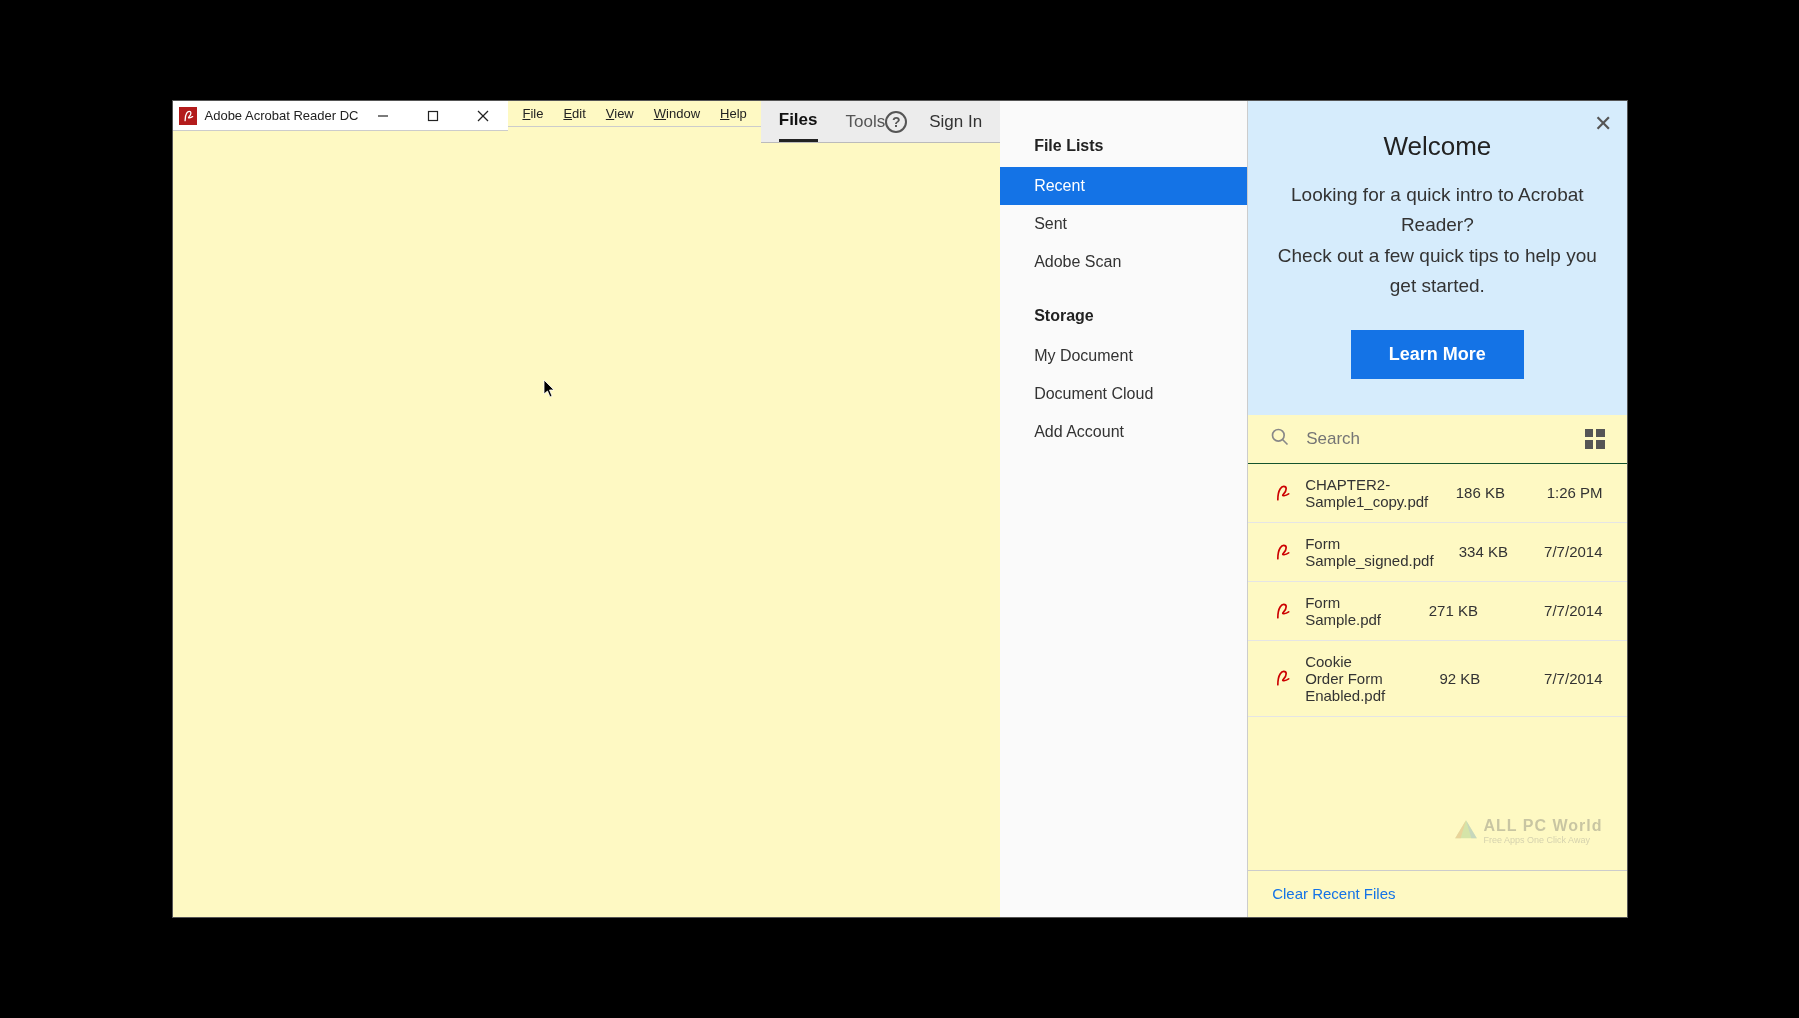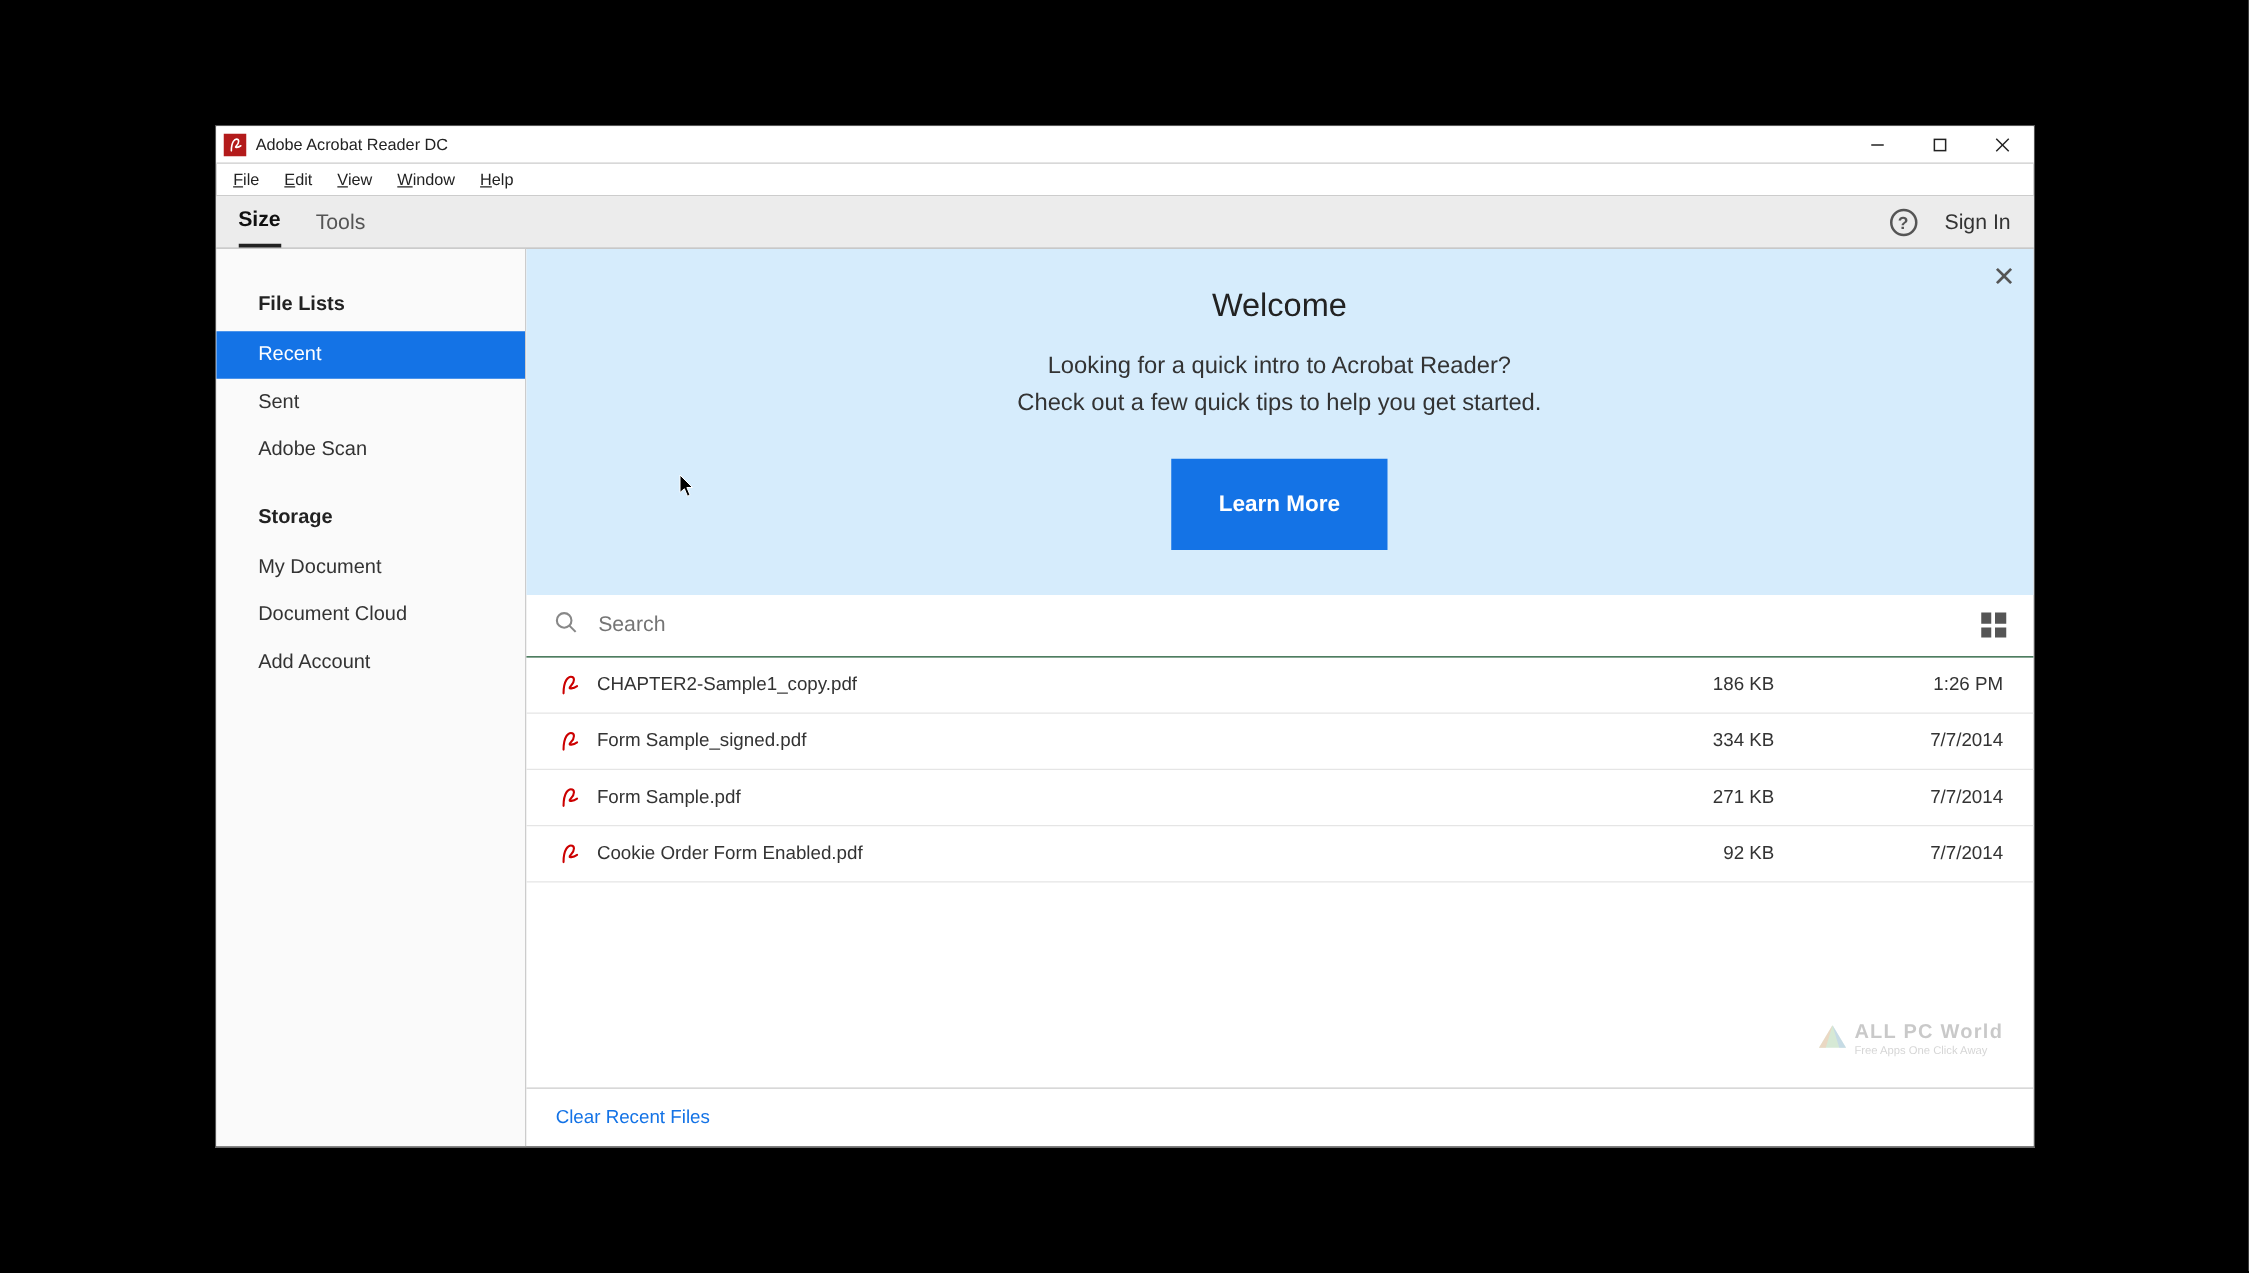--- a/index.html
+++ b/index.html
@@ -1,17 +1,17 @@
 <!DOCTYPE html>
 <html><head>
   <meta charset="utf-8">
   <style>
     * { margin: 0; padding: 0; box-sizing: border-box; font-family: "Segoe UI", Arial, sans-serif; }
     body { width: 1799px; height: 1018px; background: #000; display: flex; align-items: center; justify-content: center; }
-    .window { width: 1456px; height: 818px; background: #ffffff; border: 1px solid #555; display: flex; flex-direction: column; position: relative; }
+    .window { width: 1456px; height: 818px; background: #fef9c3; border: 1px solid #555; display: flex; flex-direction: row; position: relative; }
     
     
     .titlebar { height: 30px; background: #fff; display: flex; align-items: center; justify-content: space-between; padding: 0 0 0 6px; border-bottom: 1px solid #ccc; }
     .titlebar-left { display: flex; align-items: center; gap: 8px; }
     .app-icon { width: 18px; height: 18px; background: #b31b1b; display: flex; align-items: center; justify-content: center; }
     .app-icon svg { width: 14px; height: 14px; }
     .titlebar-title { font-size: 13px; color: #222; }
     .win-controls { display: flex; }
     .win-btn { width: 50px; height: 30px; display: flex; align-items: center; justify-content: center; }
     .win-btn svg { width: 12px; height: 12px; stroke: #222; stroke-width: 1.2; fill: none; }
@@ -38,21 +38,21 @@
     .sb-item.active { background: #1473e6; color: #fff; }
     
     
     .main { flex: 1; display: flex; flex-direction: column; overflow: hidden; }
     
     
     .banner { background: #d6ecfc; position: relative; padding: 30px 20px 36px; text-align: center; }
     .banner-close { position: absolute; top: 10px; right: 14px; font-size: 22px; color: #555; cursor: pointer; }
     .banner-title { font-size: 26px; font-weight: 400; color: #222; margin-bottom: 18px; }
     .banner-text { font-size: 19px; color: #333; line-height: 1.6; margin-bottom: 28px; }
-    .banner-btn { display: inline-block; background: #1473e6; color: #fff; font-size: 18px; font-weight: 600; padding: 26px 38px; cursor: pointer; }
+    .banner-btn { display: inline-block; background: #1473e6; color: #fff; font-size: 18px; font-weight: 600; padding: 14px 38px; cursor: pointer; }
     
     
     .search-row { display: flex; align-items: center; padding: 12px 22px; border-bottom: 1px solid #14532d; gap: 16px; }
     .search-icon { color: #888; }
     .search-icon svg { width: 20px; height: 20px; stroke: #888; stroke-width: 2; fill: none; }
     .search-input { flex: 1; border: none; font-size: 17px; color: #888; outline: none; background: transparent; }
     .view-toggle { width: 20px; height: 20px; display: grid; grid-template-columns: 1fr 1fr; grid-template-rows: 1fr 1fr; gap: 3px; }
     .view-toggle span { background: #555; }
     
     
@@ -116,21 +116,21 @@
   <div class="menubar">
     <div class="menu-item"><span class="ul">F</span><span>ile</span></div>
     <div class="menu-item"><span class="ul">E</span><span>dit</span></div>
     <div class="menu-item"><span class="ul">V</span><span>iew</span></div>
     <div class="menu-item"><span class="ul">W</span><span>indow</span></div>
     <div class="menu-item"><span class="ul">H</span><span>elp</span></div>
   </div>
 
   <div class="toolbar">
     <div class="toolbar-left">
-      <div class="tab active">Size</div>
+      <div class="tab active">Files</div>
       <div class="tab">Tools</div>
     </div>
     <div class="toolbar-right">
       <div class="help-icon">?</div>
       <div class="signin">Sign In</div>
     </div>
   </div>
 
   <div class="body">
 

